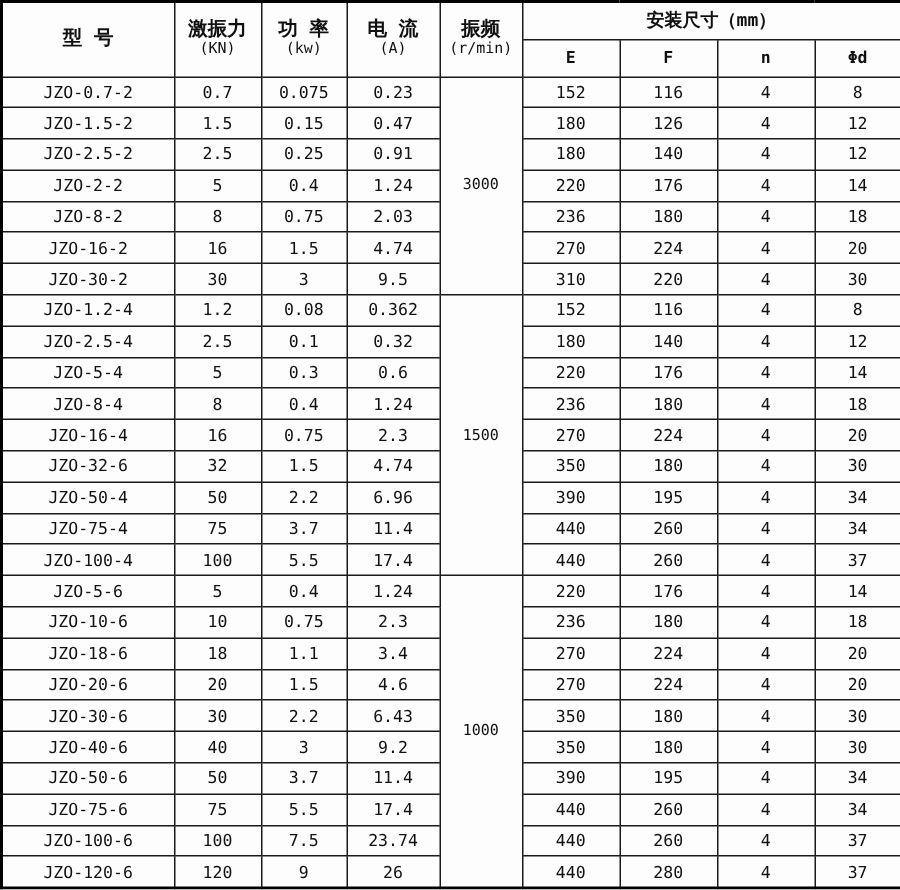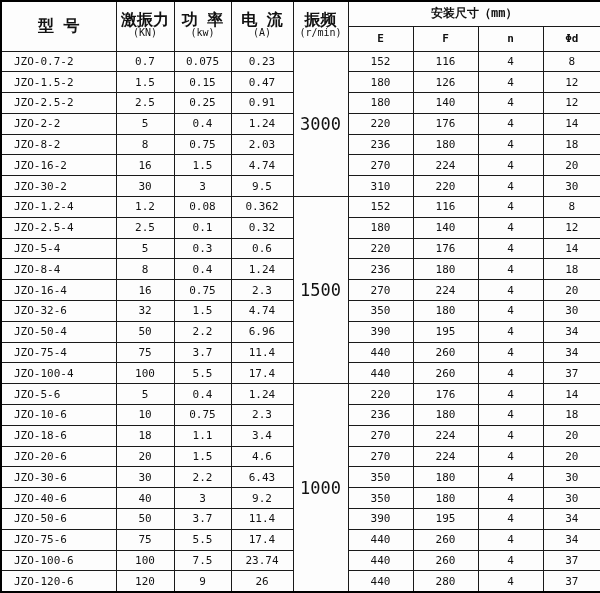--- a/index.html
+++ b/index.html
@@ -20,33 +20,33 @@
     border: 1px solid #1a1a1a;
     color: #111;
     text-align: center;
     vertical-align: middle;
     overflow: hidden;
     white-space: nowrap;
   }
   thead tr.h1 { height: 25px; }
   thead tr.h2 { height: 25px; }
   thead th { font-weight: bold; font-size: 12px; }
-  .h-label { font-size: 16px; line-height: 14px; }
+  .h-label { font-size: 13px; line-height: 14px; }
   .h-unit  { font-size: 10px; font-weight: normal; line-height: 12px; }
   .sub-h   { font-size: 11px; font-weight: bold; }
   tbody td {
     font-size: 11px;
     height: 20px;
   }
   tbody td.model {
-    text-align: left;
-    padding-left: 12px;
+    text-align: center;
+    padding-left: 0;
     letter-spacing: 0px;
   }
-  tbody td.freq { font-size: 17px; }
+  tbody td.freq { font-size: 10px; }
 </style>
 </head>
 <body>
 
 <table class="spec">
   <colgroup>
     <col style="width:115px">
     <col style="width:58px">
     <col style="width:57px">
     <col style="width:62px">

